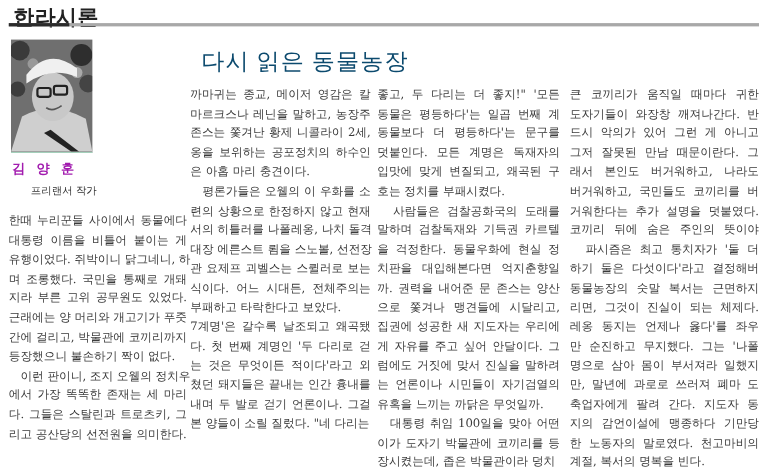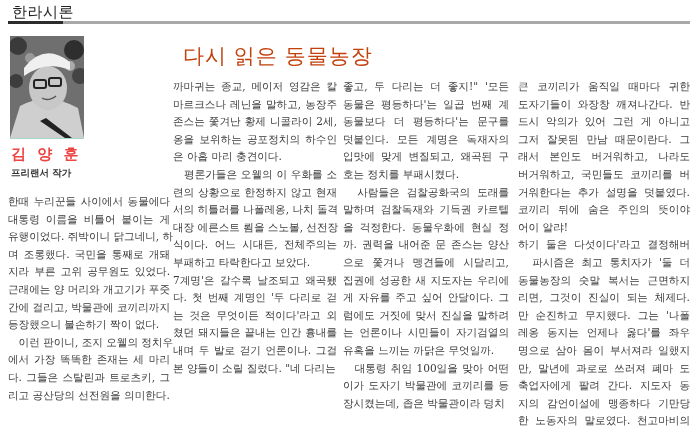--- a/index.html
+++ b/index.html
@@ -1,29 +1,29 @@
 <!DOCTYPE html>
 <html><head>
 <meta charset="utf-8">
 <style>
   html, body { margin: 0; padding: 0; background: #ffffff; }
   body { width: 697px; height: 433px; position: relative; overflow: hidden;
          font-family: "DejaVu Sans", "Liberation Sans", sans-serif; color: #2a2a2a; }
-  .section-label { position: absolute; left: 12px; top: 3px; font-size: 15px;
-                   letter-spacing: 0.5px; color: #222; font-weight: normal; }
+  .section-label { position: absolute; left: 12px; top: 3px; font-size: 19px;
+                   letter-spacing: 0.5px; color: #222; font-weight: bold; }
   .rule { position: absolute; top: 21px; left: 8px; width: 682px; height: 3px; background: #a8a8a8; }
   .rule .dark { position: absolute; left: 0; top: 0; width: 55px; height: 3px; background: #2b2b2b; }
   .photo { position: absolute; left: 10px; top: 36px; width: 74px; height: 102px;
            background: #888; overflow: hidden; border-bottom: 1px solid #a7d7c0; }
   .photo svg { display: block; }
-  .author-name { position: absolute; left: 11px; top: 145px; font-size: 15px; font-weight: bold;
-                 letter-spacing: 3px; color: #ef4444; }
-  .author-role { position: absolute; left: 11px; top: 167px; font-size: 9.5px; font-weight: bold; color: #333; }
-  .title { position: absolute; left: 183px; top: 42px; font-family: Liberation Sans, sans-serif;
-           font-size: 21px; color: #c2410c; letter-spacing: 1px; }
+  .author-name { position: absolute; left: 11px; top: 145px; font-size: 12px; font-weight: bold;
+                 letter-spacing: 3px; color: #a21caf; }
+  .author-role { position: absolute; left: 28px; top: 167px; font-size: 9.5px; font-weight: normal; color: #333; }
+  .title { position: absolute; left: 183px; top: 42px; font-family: Liberation Serif, serif;
+           font-size: 21px; color: #0c4a6e; letter-spacing: 1px; }
   .col { position: absolute; font-family: "DejaVu Serif", "Liberation Serif", serif;
          font-size: 10.6px; line-height: 17.6px; color: #3a3a3a; text-align: justify; }
   .col .line { display: block; white-space: nowrap; text-align-last: justify; text-align: justify; }
   .col .line.last { text-align-last: left; }
   .col1 { left: 8px; top: 193px; width: 162px; }
   .col2 { left: 173px; top: 78px; width: 164px; }
   .col3 { left: 343px; top: 78px; width: 166px; }
   .col4 { left: 518px; top: 78px; width: 172px; }
 </style>
 </head>
@@ -74,65 +74,66 @@
 <div class="col col2">
     <span class="line">까마귀는 종교, 메이저 영감은 칼</span>
     <span class="line">마르크스나 레닌을 말하고, 농장주</span>
     <span class="line">존스는 쫓겨난 황제 니콜라이 2세,</span>
     <span class="line">옹을 보위하는 공포정치의 하수인</span>
     <span class="line last">은 아홉 마리 충견이다.</span>
     <span class="line">　평론가들은 오웰의 이 우화를 소</span>
     <span class="line">련의 상황으로 한정하지 않고 현재</span>
     <span class="line">서의 히틀러를 나폴레옹, 나치 돌격</span>
     <span class="line">대장 에른스트 룀을 스노볼, 선전장</span>
+    <span class="line">관 요제프 괴벨스는 스퀼러로 보는</span>
     <span class="line">식이다. 어느 시대든, 전체주의는</span>
     <span class="line last">부패하고 타락한다고 보았다.</span>
     <span class="line">7계명'은 갈수록 날조되고 왜곡됐</span>
     <span class="line">다. 첫 번째 계명인 '두 다리로 걷</span>
     <span class="line">는 것은 무엇이든 적이다'라고 외</span>
     <span class="line">쳤던 돼지들은 끝내는 인간 흉내를</span>
     <span class="line">내며 두 발로 걷기 언론이나. 그걸</span>
     <span class="line last">본 양들이 소릴 질렀다. "네 다리는</span>
   </div>
 <div class="col col3">
     <span class="line">좋고, 두 다리는 더 좋지!" '모든</span>
     <span class="line">동물은 평등하다'는 일곱 번째 계</span>
     <span class="line">동물보다 더 평등하다'는 문구를</span>
     <span class="line">덧붙인다. 모든 계명은 독재자의</span>
     <span class="line">입맛에 맞게 변질되고, 왜곡된 구</span>
     <span class="line last">호는 정치를 부패시켰다.</span>
     <span class="line">　사람들은 검찰공화국의 도래를</span>
     <span class="line">말하며 검찰독재와 기득권 카르텔</span>
     <span class="line">을 걱정한다. 동물우화에 현실 정</span>
+    <span class="line">치판을 대입해본다면 억지춘향일</span>
     <span class="line">까. 권력을 내어준 문 존스는 양산</span>
     <span class="line">으로 쫓겨나 맹견들에 시달리고,</span>
     <span class="line">집권에 성공한 새 지도자는 우리에</span>
     <span class="line">게 자유를 주고 싶어 안달이다. 그</span>
     <span class="line">럼에도 거짓에 맞서 진실을 말하려</span>
     <span class="line">는 언론이나 시민들이 자기검열의</span>
     <span class="line last">유혹을 느끼는 까닭은 무엇일까.</span>
     <span class="line">　대통령 취임 100일을 맞아 어떤</span>
     <span class="line">이가 도자기 박물관에 코끼리를 등</span>
     <span class="line last">장시켰는데, 좁은 박물관이라 덩치</span>
   </div>
 <div class="col col4">
     <span class="line">큰 코끼리가 움직일 때마다 귀한</span>
     <span class="line">도자기들이 와장창 깨져나간다. 반</span>
     <span class="line">드시 악의가 있어 그런 게 아니고</span>
     <span class="line">그저 잘못된 만남 때문이란다. 그</span>
     <span class="line">래서 본인도 버거워하고, 나라도</span>
     <span class="line">버거워하고, 국민들도 코끼리를 버</span>
     <span class="line">거워한다는 추가 설명을 덧붙였다.</span>
     <span class="line">코끼리 뒤에 숨은 주인의 뜻이야</span>
-    <span class="line last">어이 알랴!</span>
+    <span class="line">　파시즘은 최고 통치자가 '둘 더</span>
     <span class="line">하기 둘은 다섯이다'라고 결정해버</span>
-    <span class="line">　파시즘은 최고 통치자가 '둘 더</span>
     <span class="line">동물농장의 숫말 복서는 근면하지</span>
     <span class="line">리면, 그것이 진실이 되는 체제다.</span>
+    <span class="line">레옹 동지는 언제나 옳다'를 좌우</span>
     <span class="line">만 순진하고 무지했다. 그는 '나폴</span>
-    <span class="line">레옹 동지는 언제나 옳다'를 좌우</span>
     <span class="line">명으로 삼아 몸이 부서져라 일했지</span>
     <span class="line">만, 말년에 과로로 쓰러져 폐마 도</span>
     <span class="line">축업자에게 팔려 간다. 지도자 동</span>
     <span class="line">지의 감언이설에 맹종하다 기만당</span>
     <span class="line">한 노동자의 말로였다. 천고마비의</span>
     <span class="line last">계절, 복서의 명복을 빈다.</span>
   </div>
 
 </body></html>

